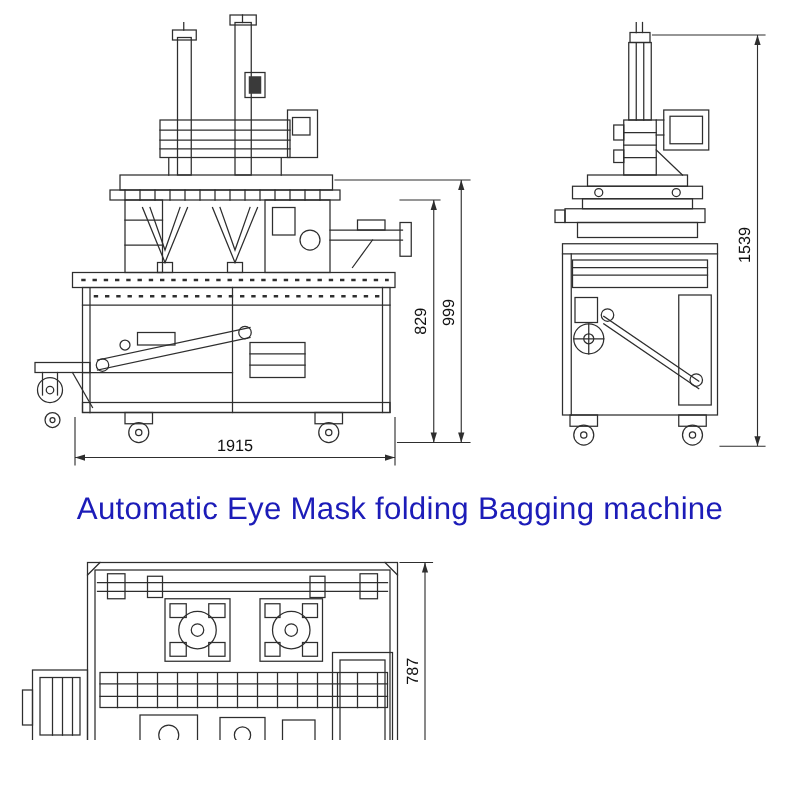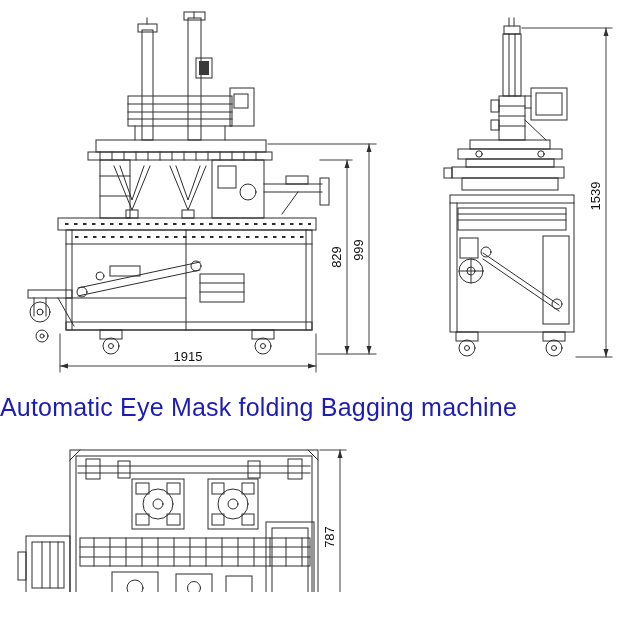--- a/index.html
+++ b/index.html
@@ -12,21 +12,21 @@
   .draw .dots { stroke-dasharray:1.5 7.5; stroke-width:2; }
   .draw .dim { stroke-width:0.9; }
   .draw .fill-dark { fill:#3a3a3a; stroke:none; }
   .draw .arrow { fill:#2e2e2e; stroke:none; }
   .draw text.dim-text {
     fill:#111111; stroke:none; stroke-width:0;
     font:13px "Liberation Sans", sans-serif;
   }
   .title {
     position:absolute; top:393px; left:0; width:100%;
-    color:#1c1cb8; font-size:25px; font-weight:400;
+    text-align:center; color:#1c1cb8; font-size:25px; font-weight:400;
     letter-spacing:0.2px;
   }
 </style>
 </head>
 <body>
 
 <div class="page">
 
   <svg class="draw" width="640" height="640" viewBox="0 0 640 640">
 

